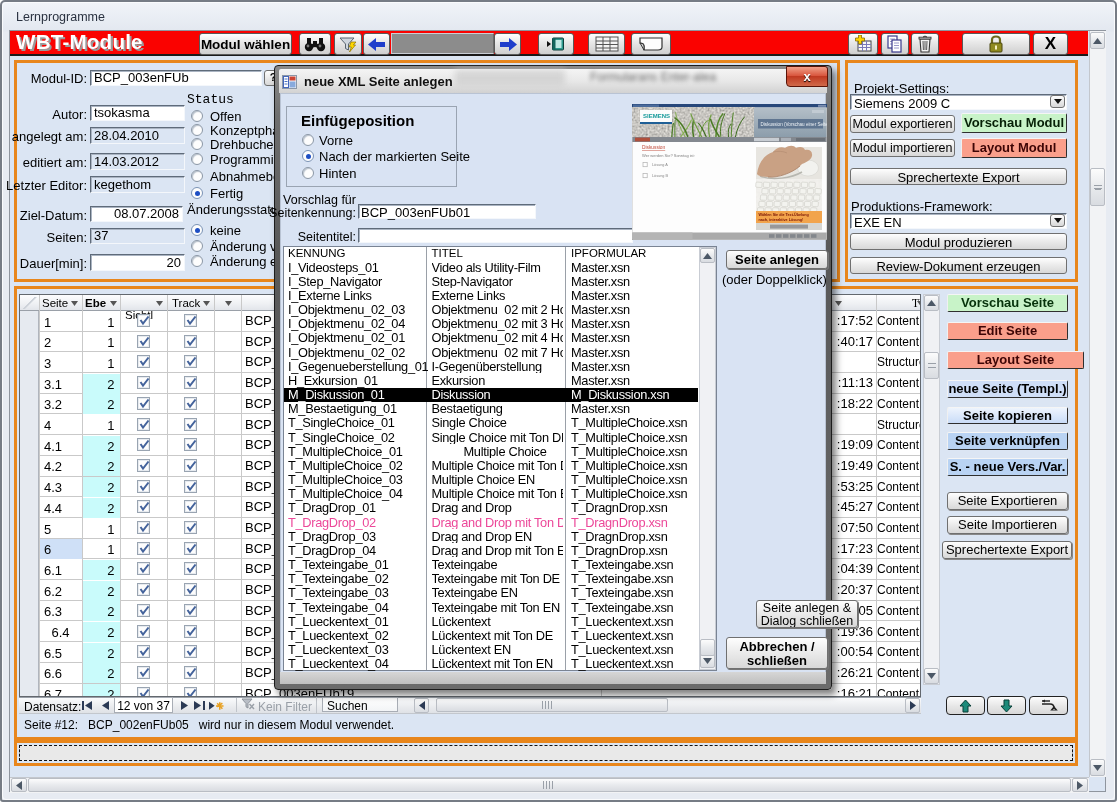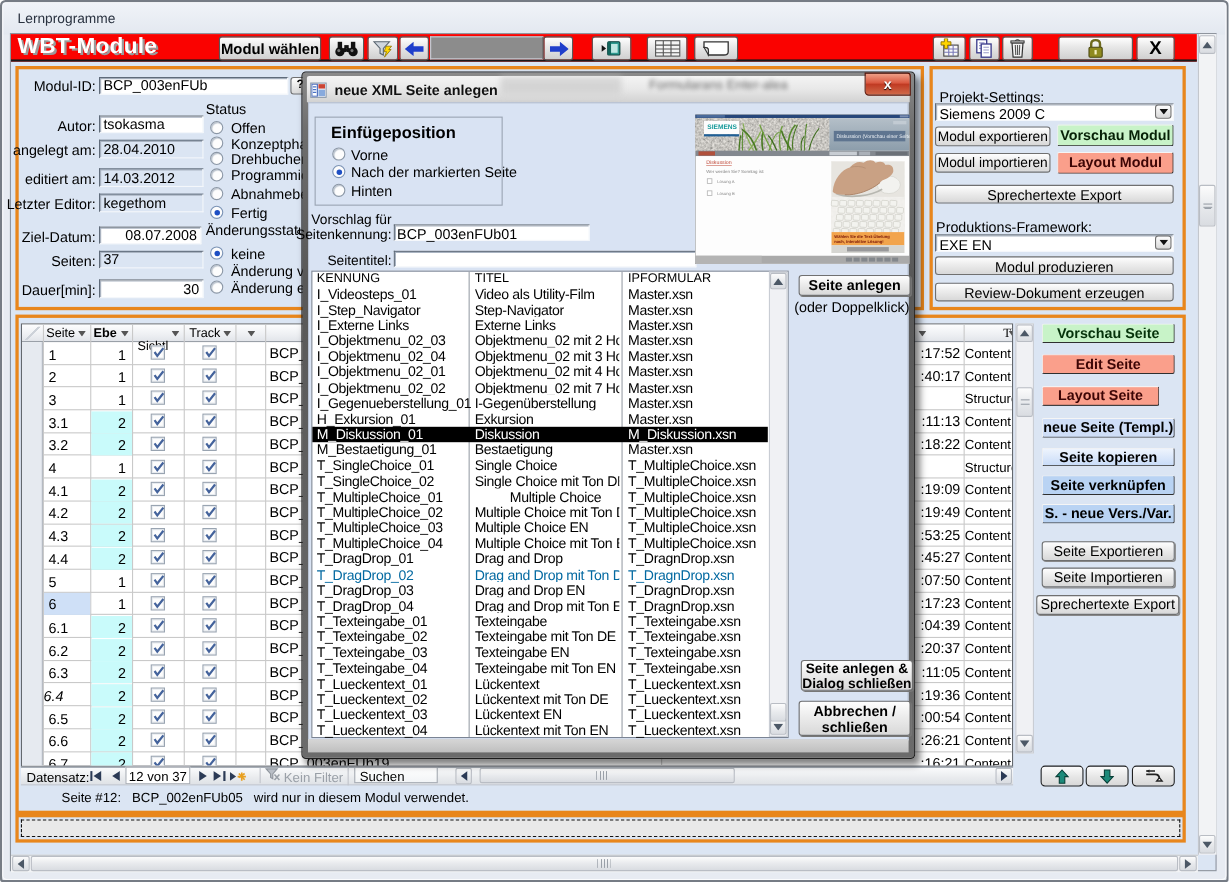--- a/index.html
+++ b/index.html
@@ -177,22 +177,22 @@
 <div class="abs sunk" style="left:90px;top:127px;width:95px;height:17px;background:transparent;font-size:13px;color:#000;text-align:left;line-height:15px;padding:0 3px;white-space:nowrap;">28.04.2010</div>
 <div class="abs lbl" style="left:-213px;top:155px;width:300px;text-align:right;font-size:13px;color:#000;">editiert am:</div>
 <div class="abs sunk" style="left:90px;top:153px;width:95px;height:17px;background:transparent;font-size:13px;color:#000;text-align:left;line-height:15px;padding:0 3px;white-space:nowrap;">14.03.2012</div>
 <div class="abs lbl" style="left:-213px;top:178px;width:300px;text-align:right;font-size:13px;color:#000;">Letzter Editor:</div>
 <div class="abs sunk" style="left:90px;top:176px;width:95px;height:17px;background:transparent;font-size:13px;color:#000;text-align:left;line-height:15px;padding:0 3px;white-space:nowrap;">kegethom</div>
 <div class="abs lbl" style="left:-213px;top:208px;width:300px;text-align:right;font-size:13px;color:#000;">Ziel-Datum:</div>
 <div class="abs sunk" style="left:90px;top:206px;width:93px;height:16px;background:#fff;font-size:13px;color:#000;text-align:right;line-height:14px;padding:0 3px;white-space:nowrap;">08.07.2008</div>
 <div class="abs lbl" style="left:-213px;top:230px;width:300px;text-align:right;font-size:13px;color:#000;">Seiten:</div>
 <div class="abs sunk" style="left:90px;top:228px;width:95px;height:16px;background:transparent;font-size:13px;color:#000;text-align:left;line-height:14px;padding:0 3px;white-space:nowrap;">37</div>
 <div class="abs lbl" style="left:-213px;top:256px;width:300px;text-align:right;font-size:13px;color:#000;">Dauer[min]:</div>
-<div class="abs sunk" style="left:90px;top:254px;width:95px;height:17px;background:#fff;font-size:13px;color:#000;text-align:right;line-height:15px;padding:0 3px;white-space:nowrap;">30</div>
-<div class="abs lbl" style="left:187px;top:92px;font-size:13px;color:#000;">Status</div>
+<div class="abs sunk" style="left:90px;top:254px;width:95px;height:17px;background:#fff;font-size:13px;color:#000;text-align:right;line-height:15px;padding:0 3px;white-space:nowrap;">20</div>
+<div class="abs lbl" style="left:187px;top:92px;font-size:13px;color:#000;font-family:Liberation Mono, monospace;">Status</div>
 <div class="abs radio" style="left:191px;top:110px;"></div>
 <div class="abs lbl" style="left:210px;top:109px;font-size:13px;">Offen</div>
 <div class="abs radio" style="left:191px;top:124px;"></div>
 <div class="abs lbl" style="left:210px;top:123px;font-size:13px;">Konzeptphase</div>
 <div class="abs radio" style="left:191px;top:138px;"></div>
 <div class="abs lbl" style="left:210px;top:137px;font-size:13px;">Drehbucherstellung</div>
 <div class="abs radio" style="left:191px;top:153px;"></div>
 <div class="abs lbl" style="left:210px;top:152px;font-size:13px;">Programmierung</div>
 <div class="abs radio" style="left:191px;top:170px;"></div>
 <div class="abs lbl" style="left:210px;top:169px;font-size:13px;">Abnahmebereit</div>
@@ -574,21 +574,21 @@
       <div class="chk">
         <svg width="13" height="13" viewBox="0 0 13 13">
           <path d="M2.5 6 L5 9.5 L10.5 2.5" fill="none" stroke="#44639c" stroke-width="2"></path>
         </svg>
       </div>
     </div>
     <div class="abs cellnum" style="left:225px;top:307.8px;">BCP_003enFUb15</div>
     <div class="abs cellnum" style="left:760px;top:307.8px;width:93px;text-align:right;">:11:05</div>
     <div class="abs cellnum" style="left:857px;top:308.8px;font-size:12px;">Content</div>
     <div class="abs" style="left:19px;top:326.5px;width:883px;height:20.7px;border-bottom:1px solid #c9c9c9;"></div>
-    <div class="abs cellnum" style="left:19.5px;top:327.0px;width:42px;padding-left:0;background:transparent;height:20px;line-height:21px;font-style:italic;">6.4</div>
+    <div class="abs cellnum" style="left:19.5px;top:327.0px;width:42px;padding-left:12px;background:transparent;height:20px;line-height:21px;">6.4</div>
     <div class="abs cellnum" style="left:62.5px;top:327.0px;width:37px;text-align:right;padding-right:5px;background:#c9fbfb;height:20px;line-height:21px;">2</div>
     <div class="abs" style="left:117px;top:329.5px;">
       <div class="chk">
         <svg width="13" height="13" viewBox="0 0 13 13">
           <path d="M2.5 6 L5 9.5 L10.5 2.5" fill="none" stroke="#44639c" stroke-width="2"></path>
         </svg>
       </div>
     </div>
     <div class="abs" style="left:164px;top:329.5px;">
       <div class="chk">
@@ -670,21 +670,21 @@
 <div class="abs sbtn" style="left:924px;top:668px;width:15px;height:16px;">
     <svg width="9" height="6" viewBox="0 0 9 6">
       <path d="M0 0 L4.5 6 L9 0 Z" fill="#4c5866"></path>
     </svg>
   </div>
 <div class="abs sbtn" style="left:924px;top:352px;width:15px;height:27px;">
     <div style="width:8px;height:5px;border-top:1px solid #9aa0a8;border-bottom:1px solid #9aa0a8;"></div>
   </div>
 <div class="abs c3d" style="left:947px;top:294px;width:121px;height:18px;background:#c8f3c8;color:#05320a;font-weight:bold;font-size:13px;padding-top:0px;">Vorschau Seite</div>
 <div class="abs c3d" style="left:947px;top:322px;width:121px;height:18px;background:#fa9f8b;color:#3d0505;font-weight:bold;font-size:13px;padding-top:0px;">Edit Seite</div>
-<div class="abs c3d" style="left:947px;top:351px;width:107px;height:18px;background:#fa9f8b;color:#3d0505;font-weight:bold;font-size:13px;padding-top:0px;">Layout Seite</div>
+<div class="abs c3d" style="left:947px;top:351px;width:137px;height:18px;background:#fa9f8b;color:#3d0505;font-weight:bold;font-size:13px;padding-top:0px;">Layout Seite</div>
 <div class="abs c3d" style="left:947px;top:380px;width:121px;height:18px;background:#cfdef7;color:#000;font-weight:bold;font-size:13px;padding-top:0px;">neue Seite (Templ.)</div>
 <div class="abs c3d" style="left:947px;top:407px;width:121px;height:17px;background:linear-gradient(#eef4fd,#c9dcf8);color:#000;font-weight:bold;font-size:13px;padding-top:0px;">Seite kopieren</div>
 <div class="abs c3d" style="left:947px;top:432px;width:121px;height:18px;background:#b9d3f3;color:#000;font-weight:bold;font-size:13px;padding-top:0px;">Seite verknüpfen</div>
 <div class="abs c3d" style="left:947px;top:458px;width:121px;height:18px;background:#b9d3f3;color:#000;font-weight:bold;font-size:13px;padding-top:0px;">S. - neue Vers./Var.</div>
 <div class="abs gbtn" style="left:947px;top:492px;width:121px;height:18px;font-size:13px;padding-top:0px;box-shadow:1px 1px 0 #888;">Seite Exportieren</div>
 <div class="abs gbtn" style="left:947px;top:516px;width:121px;height:18px;font-size:13px;padding-top:0px;box-shadow:1px 1px 0 #888;">Seite Importieren</div>
 <div class="abs gbtn" style="left:942px;top:541px;width:130px;height:18px;font-size:13px;padding-top:0px;box-shadow:1px 1px 0 #888;">Sprechertexte Export</div>
 <div class="abs" style="left:19px;top:697px;width:902px;height:17px;background:linear-gradient(#fafbfc,#e9ebee 60%,#dfe2e6);border-top:1px solid #9aa0a8;border-bottom:1px solid #c3c7cd;"></div>
 <div class="abs lbl" style="left:24px;top:700px;font-size:12px;">Datensatz:</div>
 <div class="abs navb" style="left:80px;top:698px;">
@@ -754,21 +754,21 @@
     </svg>
   </div>
 <div class="abs" style="left:1029px;top:696px;width:39px;height:19px;background:linear-gradient(#fcfcfc,#e6e6e6 55%,#d8d8d8);border:1px solid #222;border-radius:4px;display:flex;align-items:center;justify-content:center;">
     <svg width="18" height="14" viewBox="0 0 18 14">
       <path d="M2 5 L10 5 Q14 5 14 9" fill="none" stroke="#222" stroke-width="1.6"></path>
       <path d="M2 2 L10 2" stroke="#222" stroke-width="1.4"></path>
       <path d="M2 2 L5 0.5 L5 3.5 Z" fill="#222"></path>
       <path d="M14 8 L11.5 11 L16.5 11 Z" fill="#fff" stroke="#222" stroke-width="1.2"></path>
     </svg>
   </div>
-<div class="abs lbl" style="left:24px;top:718px;font-size:12px;margin-left:32px;">Seite #12: &nbsp; BCP_002enFUb05 &nbsp; wird nur in diesem Modul verwendet.</div>
+<div class="abs lbl" style="left:24px;top:718px;font-size:12px;">Seite #12: &nbsp; BCP_002enFUb05 &nbsp; wird nur in diesem Modul verwendet.</div>
 <div class="abs orange" style="left:14px;top:740px;width:1064px;height:26px;background:#dbe5f3;"></div>
 <div class="abs" style="left:19px;top:745px;width:1054px;height:16px;background:#e9e9e9;border:1px dashed #111;"></div>
 <div class="abs" style="left:274px;top:65px;width:558px;height:625px;background:linear-gradient(#8a8a8a,#6f6f6f 8%,#585858 30%,#6b6b6b);border:1px solid #1c1c1c;border-radius:4px;box-shadow:4px 5px 7px rgba(0,0,0,0.5);"></div>
 <div class="abs" style="left:279px;top:69px;width:548px;height:24px;background:linear-gradient(#f4f4f4,#e8e8e8 50%,#d2d2d2);border-radius:2px 2px 0 0;"></div>
 <div class="abs" style="left:455px;top:70px;width:110px;height:16px;background:#cfcfcf;filter:blur(3px);opacity:.8;"></div>
 <div class="abs" style="left:590px;top:70px;font-size:12px;color:#6a6a6a;filter:blur(2px);white-space:nowrap;">Formularans Enter-alea</div>
 <div class="abs" style="left:282px;top:75px;width:15px;height:14px;background:#f4f6f8;border:1px solid #8a97a8;">
     <svg width="13" height="12" viewBox="0 0 13 12">
       <rect x="0.5" y="0.5" width="5" height="11" fill="#fff" stroke="#4466bb" stroke-width="1"></rect>
       <g stroke="#4a72c4" stroke-width="1">
@@ -1025,21 +1025,21 @@
 <div class="abs" style="left:284px;top:487.22px;width:414px;height:14.17px;color:#000;font-size:12.8px;letter-spacing:-0.3px;line-height:13.4px;white-space:nowrap;overflow:visible;">
     <span style="position:absolute;left:4px;">T_MultipleChoice_04</span>
     <span style="position:absolute;left:147.5px;width:131.5px;overflow:hidden;white-space:nowrap;display:inline-block;">Multiple Choice mit Ton EN</span>
     <span style="position:absolute;left:287px;">T_MultipleChoice.xsn</span>
   </div>
 <div class="abs" style="left:284px;top:501.39px;width:414px;height:14.17px;color:#000;font-size:12.8px;letter-spacing:-0.3px;line-height:13.4px;white-space:nowrap;overflow:visible;">
     <span style="position:absolute;left:4px;">T_DragDrop_01</span>
     <span style="position:absolute;left:147.5px;width:131.5px;overflow:hidden;white-space:nowrap;display:inline-block;">Drag and Drop</span>
     <span style="position:absolute;left:287px;">T_DragnDrop.xsn</span>
   </div>
-<div class="abs" style="left:284px;top:515.56px;width:414px;height:14.17px;color:#0369a1;font-size:12.8px;letter-spacing:-0.3px;line-height:13.4px;white-space:nowrap;overflow:visible;">
+<div class="abs" style="left:284px;top:515.56px;width:414px;height:14.17px;color:#ec4899;font-size:12.8px;letter-spacing:-0.3px;line-height:13.4px;white-space:nowrap;overflow:visible;">
     <span style="position:absolute;left:4px;">T_DragDrop_02</span>
     <span style="position:absolute;left:147.5px;width:131.5px;overflow:hidden;white-space:nowrap;display:inline-block;">Drag and Drop mit Ton DE</span>
     <span style="position:absolute;left:287px;">T_DragnDrop.xsn</span>
   </div>
 <div class="abs" style="left:284px;top:529.73px;width:414px;height:14.17px;color:#000;font-size:12.8px;letter-spacing:-0.3px;line-height:13.4px;white-space:nowrap;overflow:visible;">
     <span style="position:absolute;left:4px;">T_DragDrop_03</span>
     <span style="position:absolute;left:147.5px;width:131.5px;overflow:hidden;white-space:nowrap;display:inline-block;">Drag and Drop EN</span>
     <span style="position:absolute;left:287px;">T_DragnDrop.xsn</span>
   </div>
 <div class="abs" style="left:284px;top:543.90px;width:414px;height:14.17px;color:#000;font-size:12.8px;letter-spacing:-0.3px;line-height:13.4px;white-space:nowrap;overflow:visible;">
@@ -1094,13 +1094,13 @@
     </svg>
   </div>
 <div class="abs sbtn" style="left:700px;top:653px;width:15px;height:15px;">
     <svg width="9" height="6" viewBox="0 0 9 6">
       <path d="M0 0 L4.5 6 L9 0 Z" fill="#4c5866"></path>
     </svg>
   </div>
 <div class="abs sbtn" style="left:700px;top:639px;width:15px;height:17px;"></div>
 <div class="abs gbtn" style="left:726px;top:250px;width:102px;height:19px;font-weight:bold;font-size:13px;padding-top:1px;box-shadow:1px 1px 0 #777;">Seite anlegen</div>
 <div class="abs lbl" style="left:722px;top:272px;font-size:13px;">(oder Doppelklick)</div>
-<div class="abs gbtn" style="left:728px;top:600px;width:102px;height:28px;font-weight:bold;font-size:12.5px;line-height:13px;padding-top:1px;box-shadow:1px 1px 0 #777;">Seite anlegen &amp;<br>Dialog schließen</div>
+<div class="abs gbtn" style="left:756px;top:600px;width:102px;height:28px;font-weight:normal;font-size:12.5px;line-height:13px;padding-top:1px;box-shadow:1px 1px 0 #777;">Seite anlegen &amp;<br>Dialog schließen</div>
 <div class="abs gbtn" style="left:726px;top:637px;width:102px;height:32px;font-weight:bold;font-size:13px;line-height:14px;padding-top:2px;box-shadow:1px 1px 0 #777;">Abbrechen /<br>schließen</div>
 </body></html>

